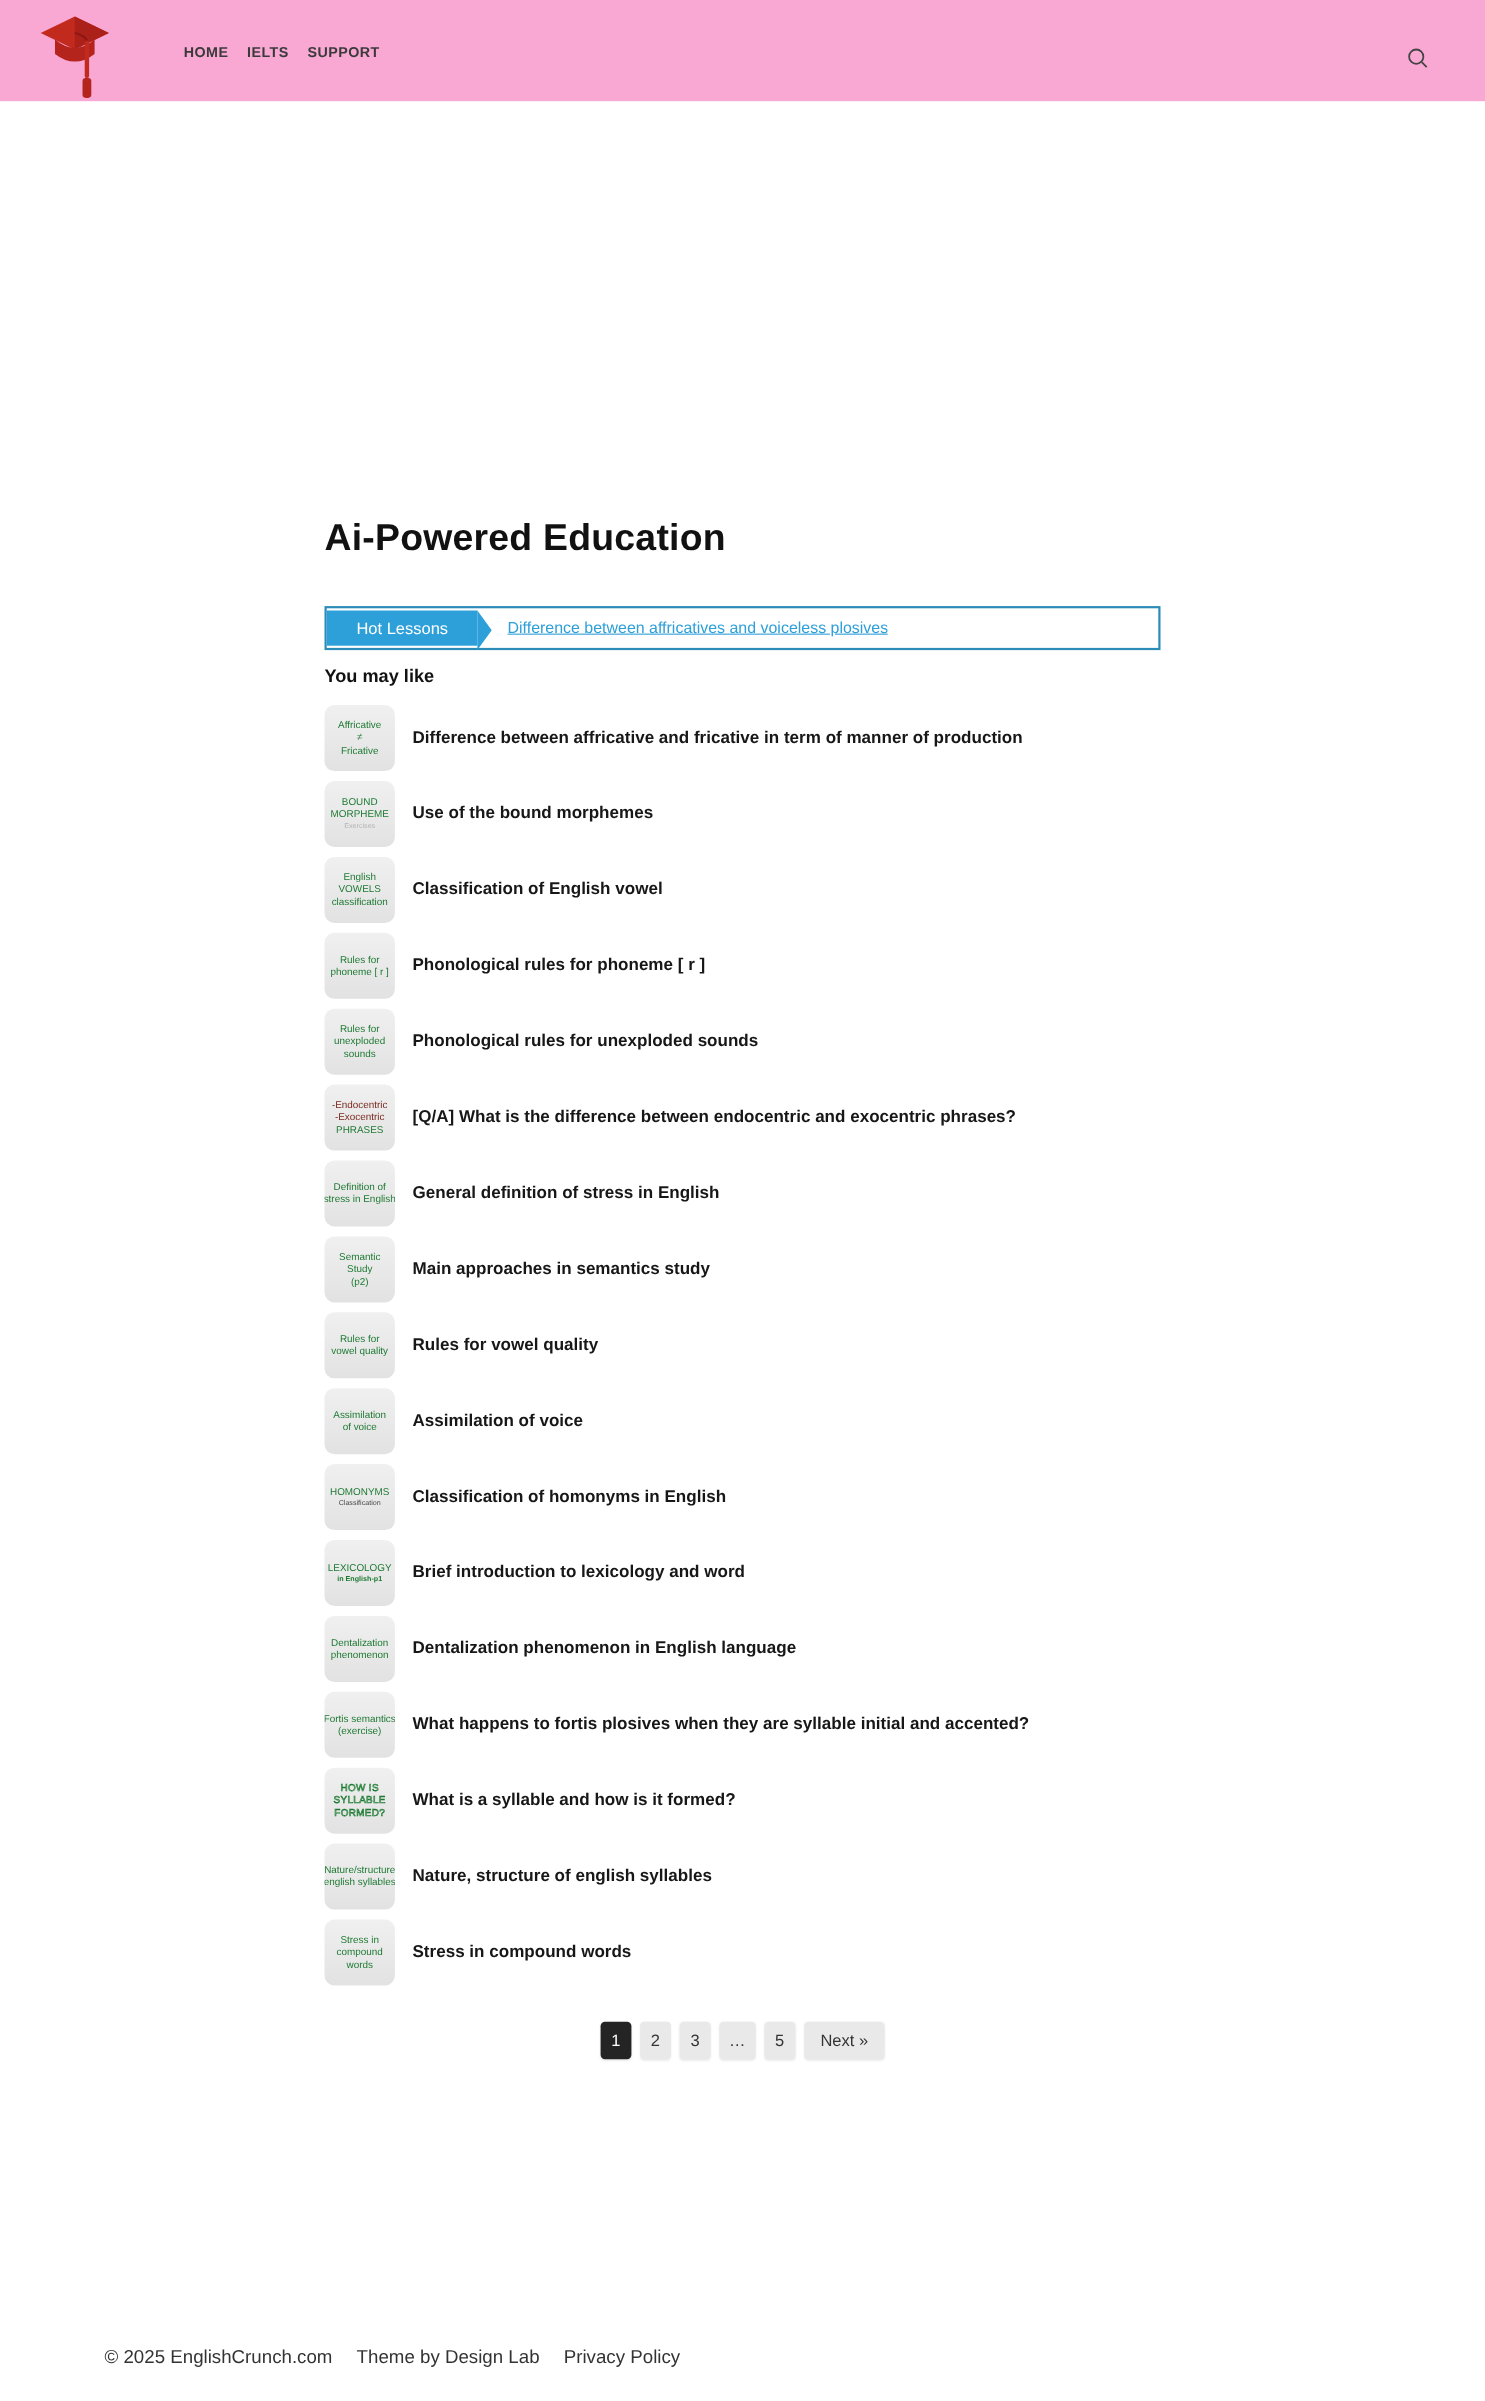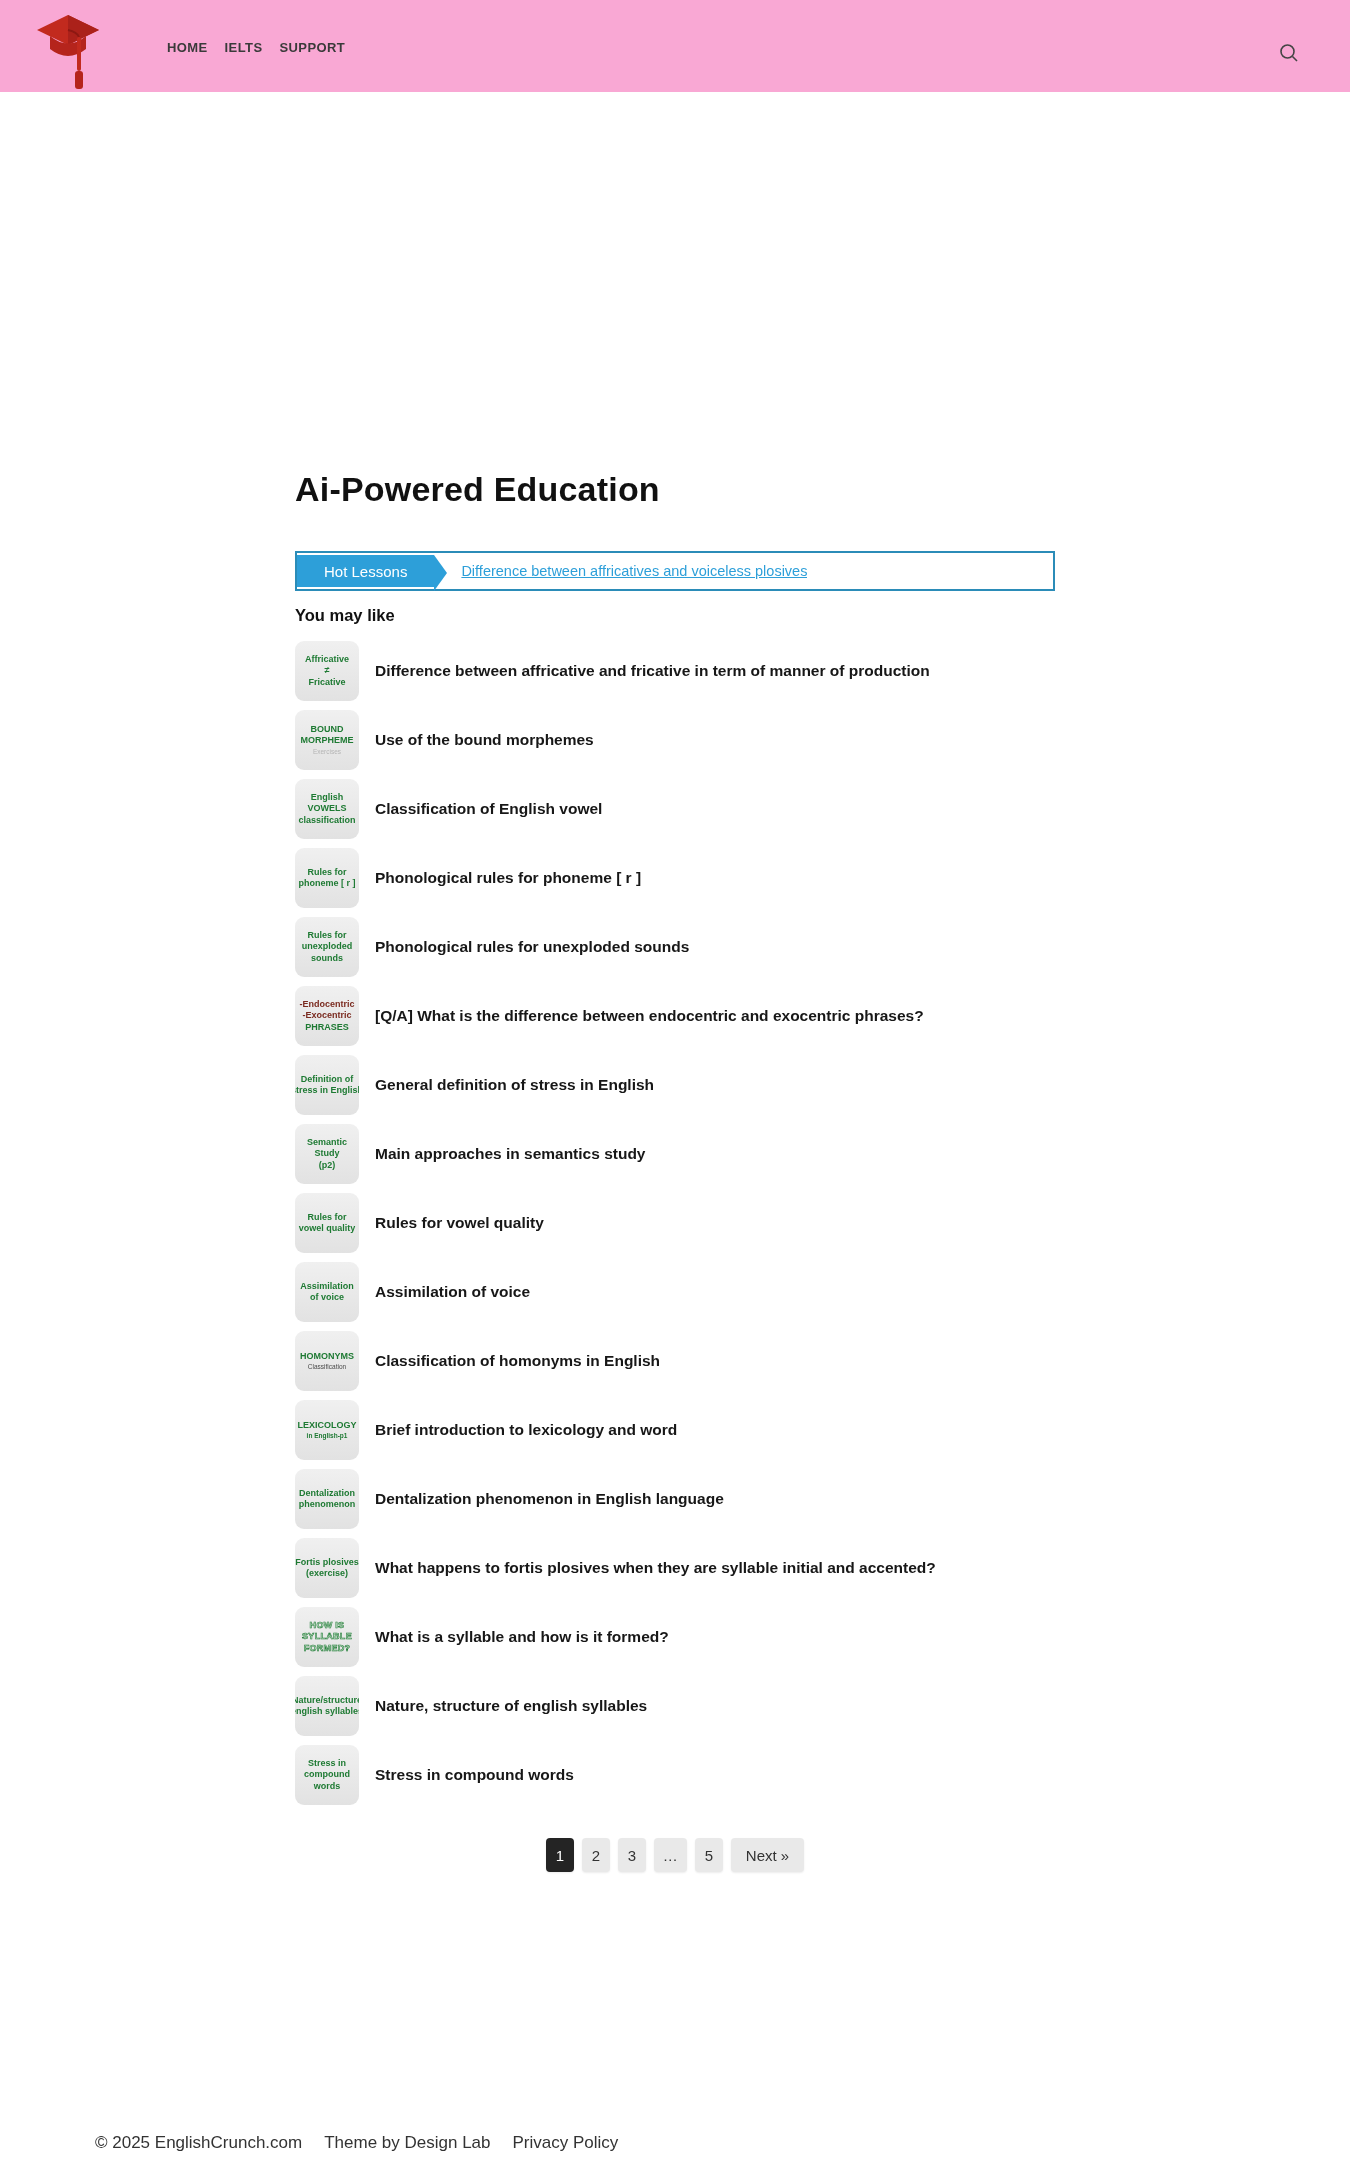--- a/index.html
+++ b/index.html
@@ -55,21 +55,21 @@
   
   .lessons { margin-top: 16px; list-style: none; }
   .lesson-row { display: flex; align-items: center; margin-bottom: 9px; cursor: pointer; }
   .thumb {
     width: 64px; height: 60px; border-radius: 9px; flex: 0 0 auto;
     background: linear-gradient(#f0f0f0, #e2e2e2);
     display: flex; flex-direction: column; align-items: center; justify-content: center;
     text-align: center; padding: 2px; overflow: hidden;
   }
   .thumb-line {
-    font-size: 9px; font-weight: 700; color: #1e7a33; line-height: 1.25;
+    font-size: 9px; font-weight: 400; color: #1e7a33; line-height: 1.25;
     white-space: nowrap;
   }
   .thumb-line.maroon { color: #7a2a1f; }
   .thumb-line.outline { color: #d8ecdc; -webkit-text-stroke: 0.6px #1e7a33; letter-spacing: 0.3px; }
   .thumb-sub { font-size: 6.5px; line-height: 1.4; }
   .thumb-sub.faint { color: #b5b5b5; }
   .thumb-sub.dark { color: #4a4a4a; }
   .thumb-sub.green { color: #1e7a33; font-weight: 700; }
   .lesson-title {
     margin-left: 16px; font-size: 15.5px; font-weight: 700; color: #171717;
@@ -236,21 +236,21 @@
   <li class="lesson-row">
     <div class="thumb">
           <div class="thumb-line">Dentalization</div>
           <div class="thumb-line">phenomenon</div>
         </div>
     <span class="lesson-title">Dentalization phenomenon in English language</span>
   </li>
 
   <li class="lesson-row">
     <div class="thumb">
-          <div class="thumb-line">Fortis plosives</div>
+          <div class="thumb-line">Fortis semantics</div>
           <div class="thumb-line">(exercise)</div>
         </div>
     <span class="lesson-title">What happens to fortis plosives when they are syllable initial and accented?</span>
   </li>
 
   <li class="lesson-row">
     <div class="thumb">
           <div class="thumb-line outline">HOW IS</div>
           <div class="thumb-line outline">SYLLABLE</div>
           <div class="thumb-line outline">FORMED?</div>

